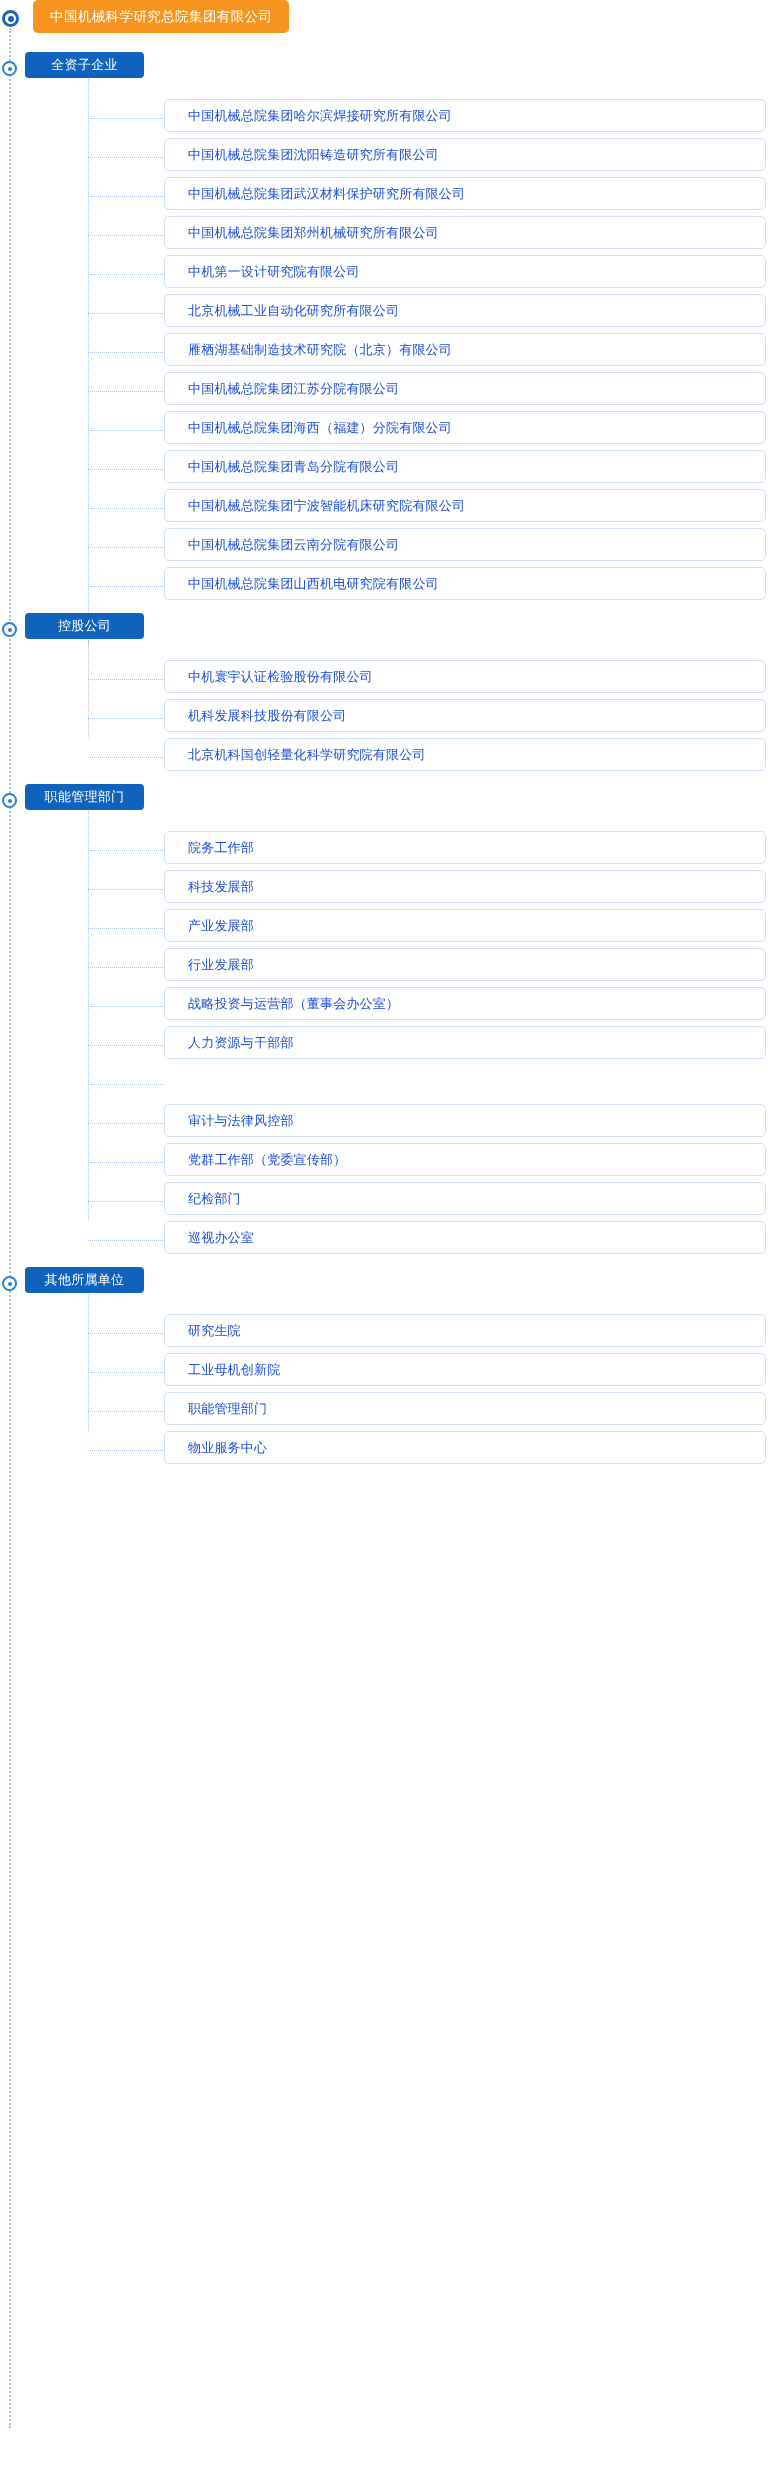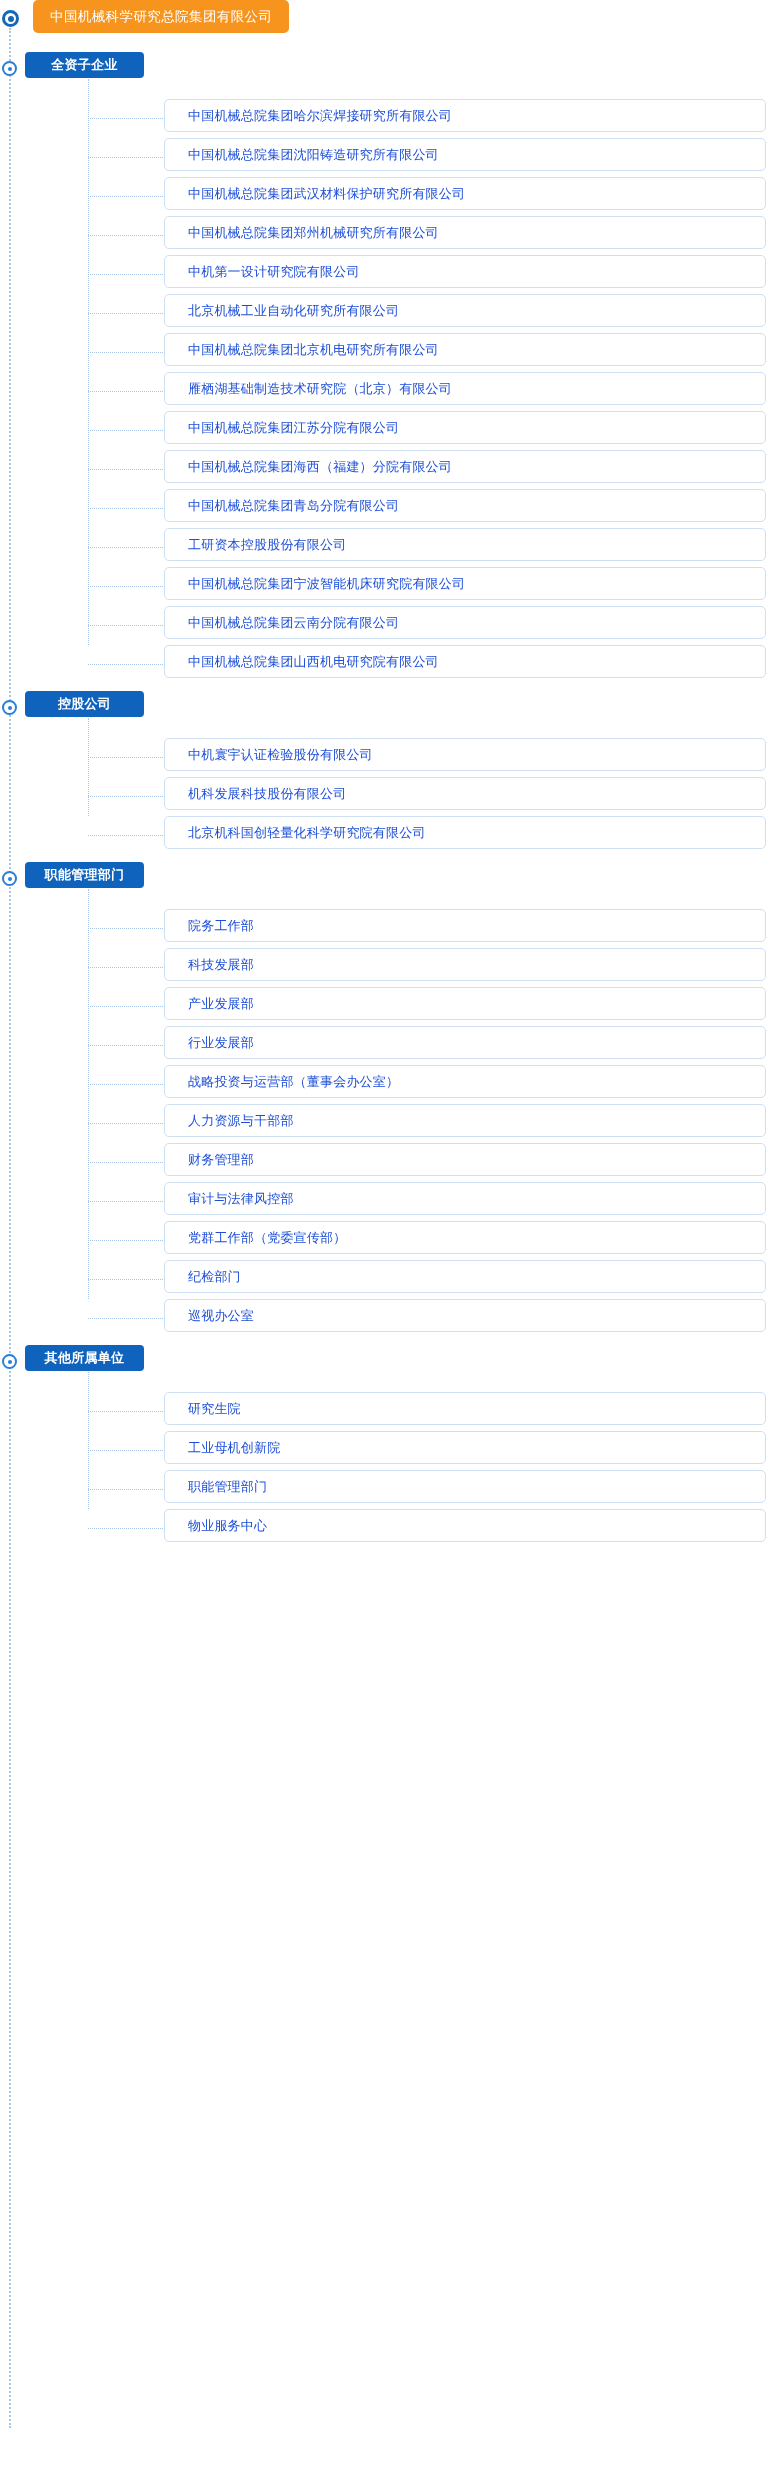--- a/index.html
+++ b/index.html
@@ -64,21 +64,20 @@
     letter-spacing: 0.4px;
     text-align: right;
   }
 
   
   .group { position: relative; z-index: 2; }
 
   .group-head {
     position: relative;
     height: 54px;
-    font-weight: bold;
   }
   .group-bullet {
     position: absolute;
     left: 2px; top: 16px;
     width: 15px; height: 15px;
     border-radius: 50%;
     background: #ffffff;
     border: 2px solid #2b7fd4;
     z-index: 4;
   }
@@ -191,41 +190,33 @@
           <div class="item-row">
             <div class="item-connector"></div>
             <div class="item-box">中机第一设计研究院有限公司</div>
           </div>
           <div class="item-row">
             <div class="item-connector"></div>
             <div class="item-box">北京机械工业自动化研究所有限公司</div>
           </div>
           <div class="item-row">
             <div class="item-connector"></div>
-            <div class="item-box">中国机械总院集团北京机电研究所有限公司</div>
-          </div>
-          <div class="item-row">
-            <div class="item-connector"></div>
             <div class="item-box">雁栖湖基础制造技术研究院（北京）有限公司</div>
           </div>
           <div class="item-row">
             <div class="item-connector"></div>
             <div class="item-box">中国机械总院集团江苏分院有限公司</div>
           </div>
           <div class="item-row">
             <div class="item-connector"></div>
             <div class="item-box">中国机械总院集团海西（福建）分院有限公司</div>
           </div>
           <div class="item-row">
             <div class="item-connector"></div>
             <div class="item-box">中国机械总院集团青岛分院有限公司</div>
-          </div>
-          <div class="item-row">
-            <div class="item-connector"></div>
-            <div class="item-box">工研资本控股股份有限公司</div>
           </div>
           <div class="item-row">
             <div class="item-connector"></div>
             <div class="item-box">中国机械总院集团宁波智能机床研究院有限公司</div>
           </div>
           <div class="item-row">
             <div class="item-connector"></div>
             <div class="item-box">中国机械总院集团云南分院有限公司</div>
           </div>
           <div class="item-row">
@@ -281,21 +272,20 @@
           <div class="item-row">
             <div class="item-connector"></div>
             <div class="item-box">战略投资与运营部（董事会办公室）</div>
           </div>
           <div class="item-row">
             <div class="item-connector"></div>
             <div class="item-box">人力资源与干部部</div>
           </div>
           <div class="item-row">
             <div class="item-connector"></div>
-            <div class="item-box">财务管理部</div>
           </div>
           <div class="item-row">
             <div class="item-connector"></div>
             <div class="item-box">审计与法律风控部</div>
           </div>
           <div class="item-row">
             <div class="item-connector"></div>
             <div class="item-box">党群工作部（党委宣传部）</div>
           </div>
           <div class="item-row">

